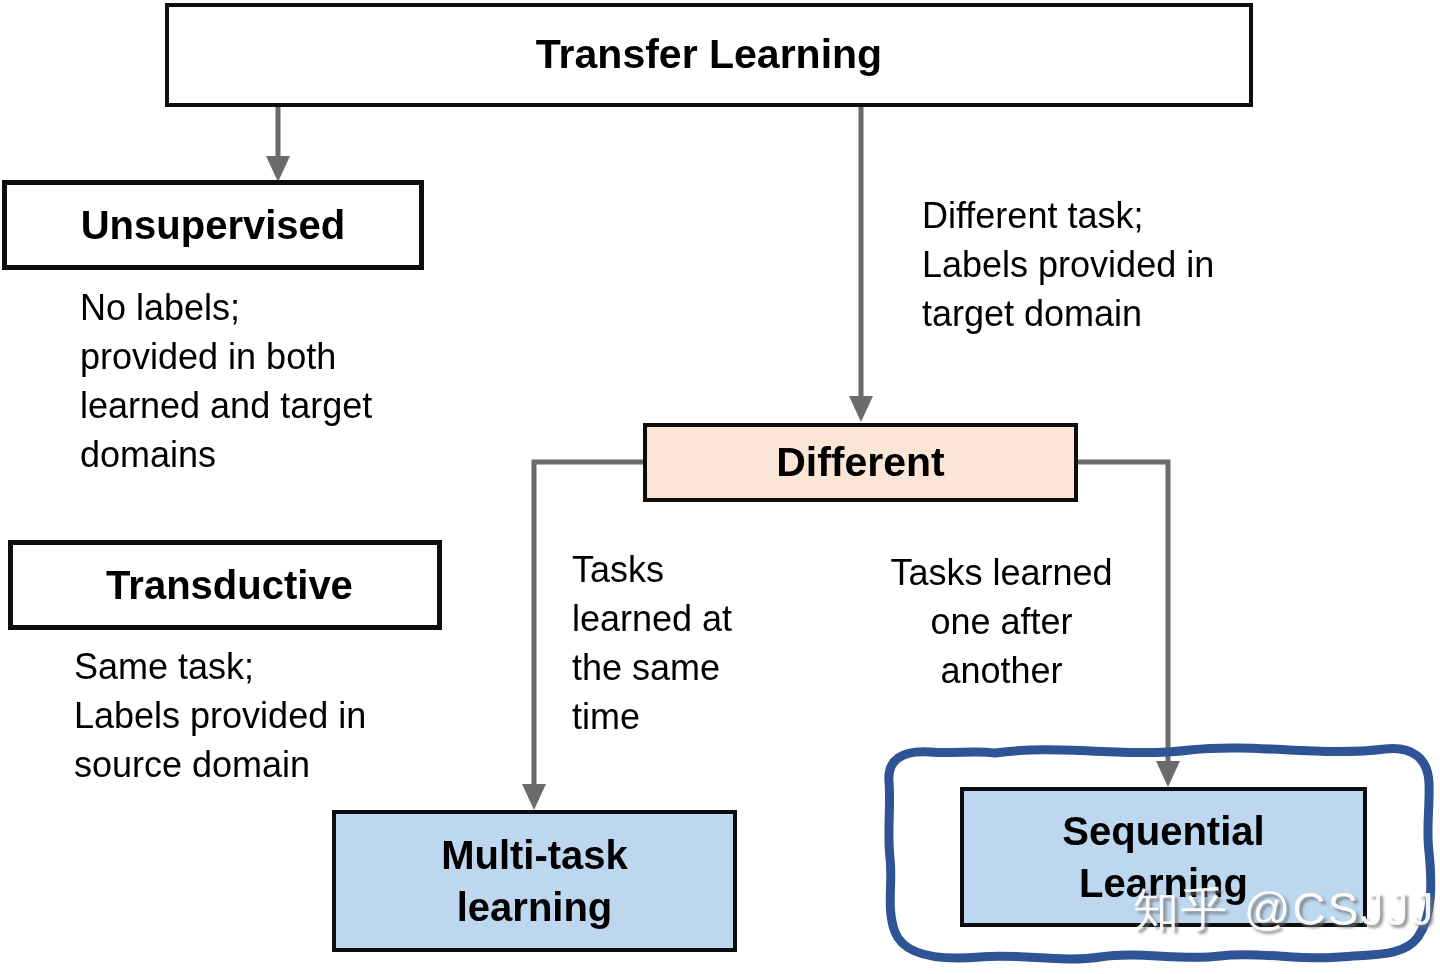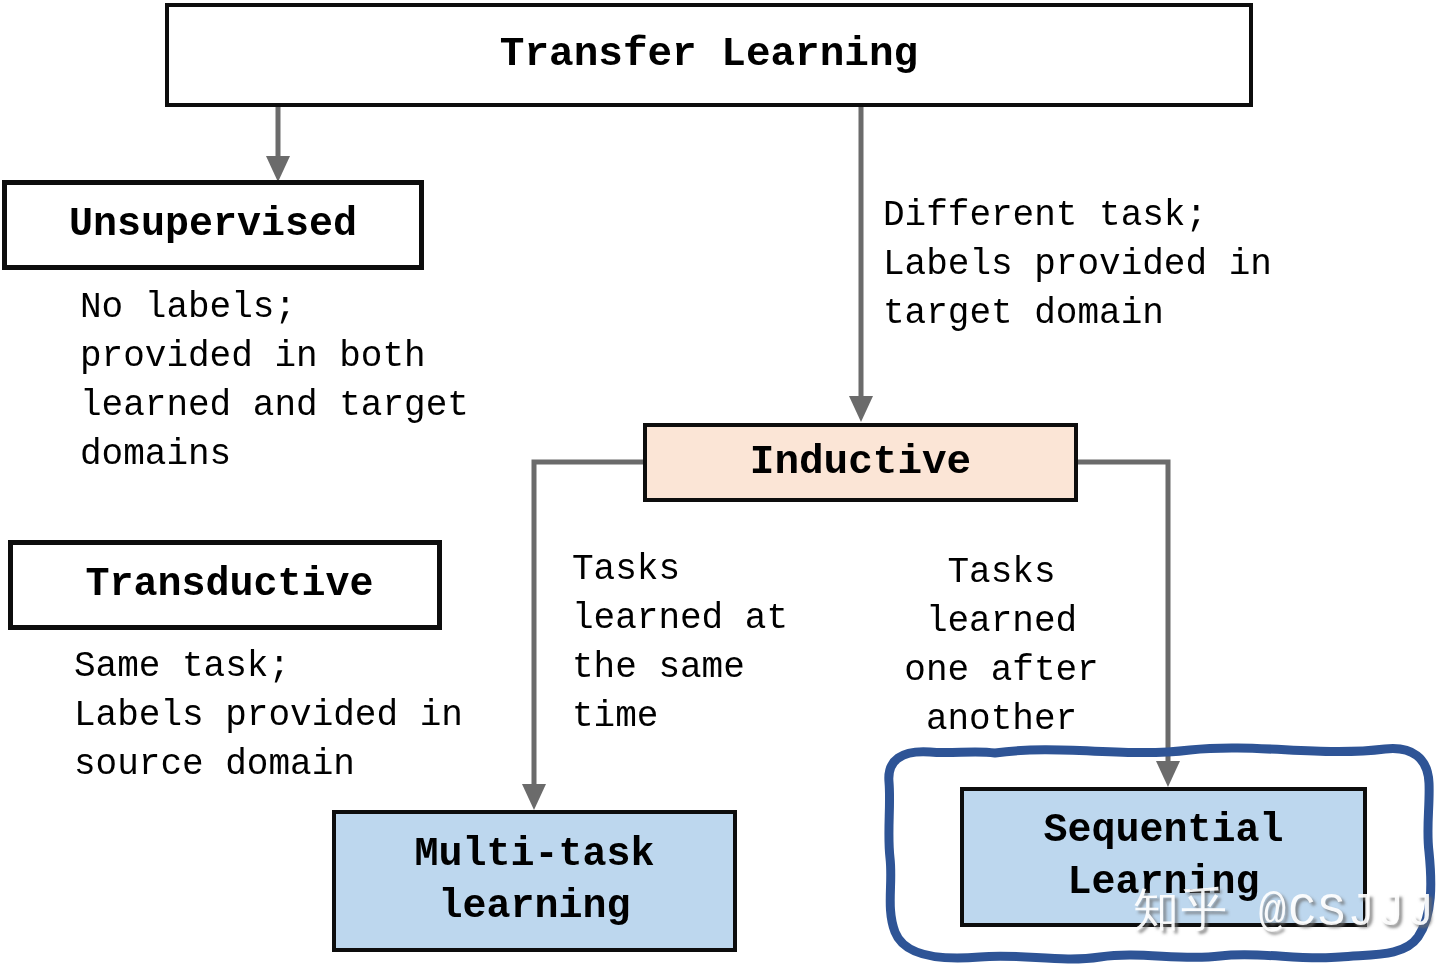--- a/index.html
+++ b/index.html
@@ -8,21 +8,21 @@
     --peach:#fbe5d6;
     --blue-fill:#bdd7ee;
     --ink:#0d0d0d;
   }
   html,body{margin:0;padding:0;background:#ffffff;}
   .canvas{
     position:relative;
     width:1440px;height:974px;
     overflow:hidden;
     background:#ffffff;
-    font-family:Liberation Mono, monospace;
+    font-family:Liberation Sans, sans-serif;
     color:#000;
   }
   .connectors{
     position:absolute;left:0;top:0;width:1440px;height:974px;
     z-index:1;
   }
   .connector{stroke:var(--gray);stroke-width:5;fill:none;}
   .arrowhead{fill:var(--gray);stroke:none;}
   .loop{stroke:var(--loop);stroke-width:9;fill:none;stroke-linecap:round;stroke-linejoin:round;}
   .box{
@@ -38,21 +38,21 @@
   .box-inductive{left:643px;top:423px;width:435px;height:79px;background:var(--peach);font-size:41px;}
   .box-multitask{left:332px;top:810px;width:405px;height:142px;background:var(--blue-fill);font-size:40px;}
   .box-sequential{left:960px;top:787px;width:407px;height:140px;background:var(--blue-fill);font-size:40px;}
   .note{
     position:absolute;z-index:2;
     font-size:36px;line-height:49px;
     white-space:pre-line;color:#000;
   }
   .note-unsupervised{left:80px;top:283px;}
   .note-transductive{left:74px;top:642px;}
-  .note-inductive{left:883px;top:191px;}
+  .note-inductive{left:922px;top:191px;}
   .note-multitask{left:572px;top:545px;}
   .note-sequential{left:888px;top:548px;width:227px;text-align:center;}
   .watermark{
     position:absolute;left:1133px;top:879px;z-index:6;
     font-size:46px;letter-spacing:2px;
     color:rgba(255,255,255,0.93);
     text-shadow:3px 3px 3px rgba(110,110,110,0.75);
     white-space:nowrap;
   }
 </style>
@@ -105,21 +105,21 @@
 domains</div>
 
   <div class="box box-transductive">
     <span class="lbl">Transductive</span>
   </div>
   <div class="note note-transductive">Same task;
 Labels provided in
 source domain</div>
 
   <div class="box box-inductive">
-    <span class="lbl">Inductive</span>
+    <span class="lbl">Different</span>
   </div>
   <div class="note note-inductive">Different task;
 Labels provided in
 target domain</div>
 
   <div class="box box-multitask">
     <span class="lbl">Multi-task
 learning</span>
   </div>
   <div class="note note-multitask">Tasks

